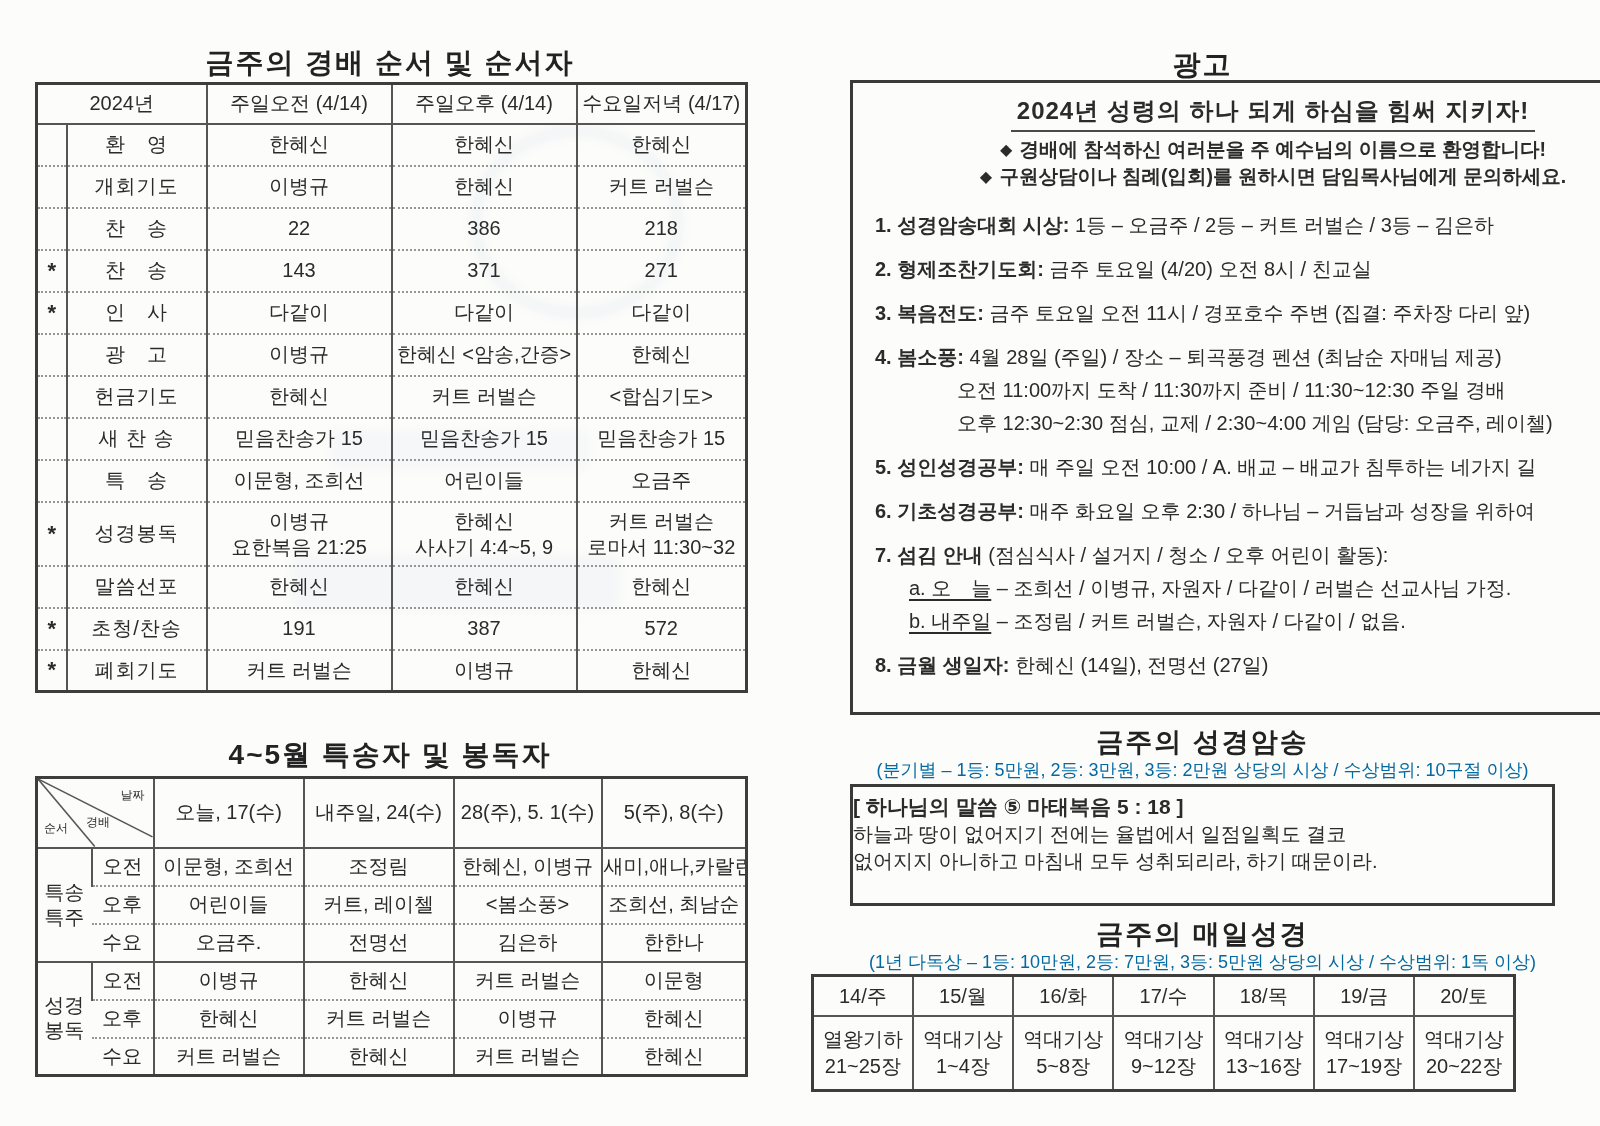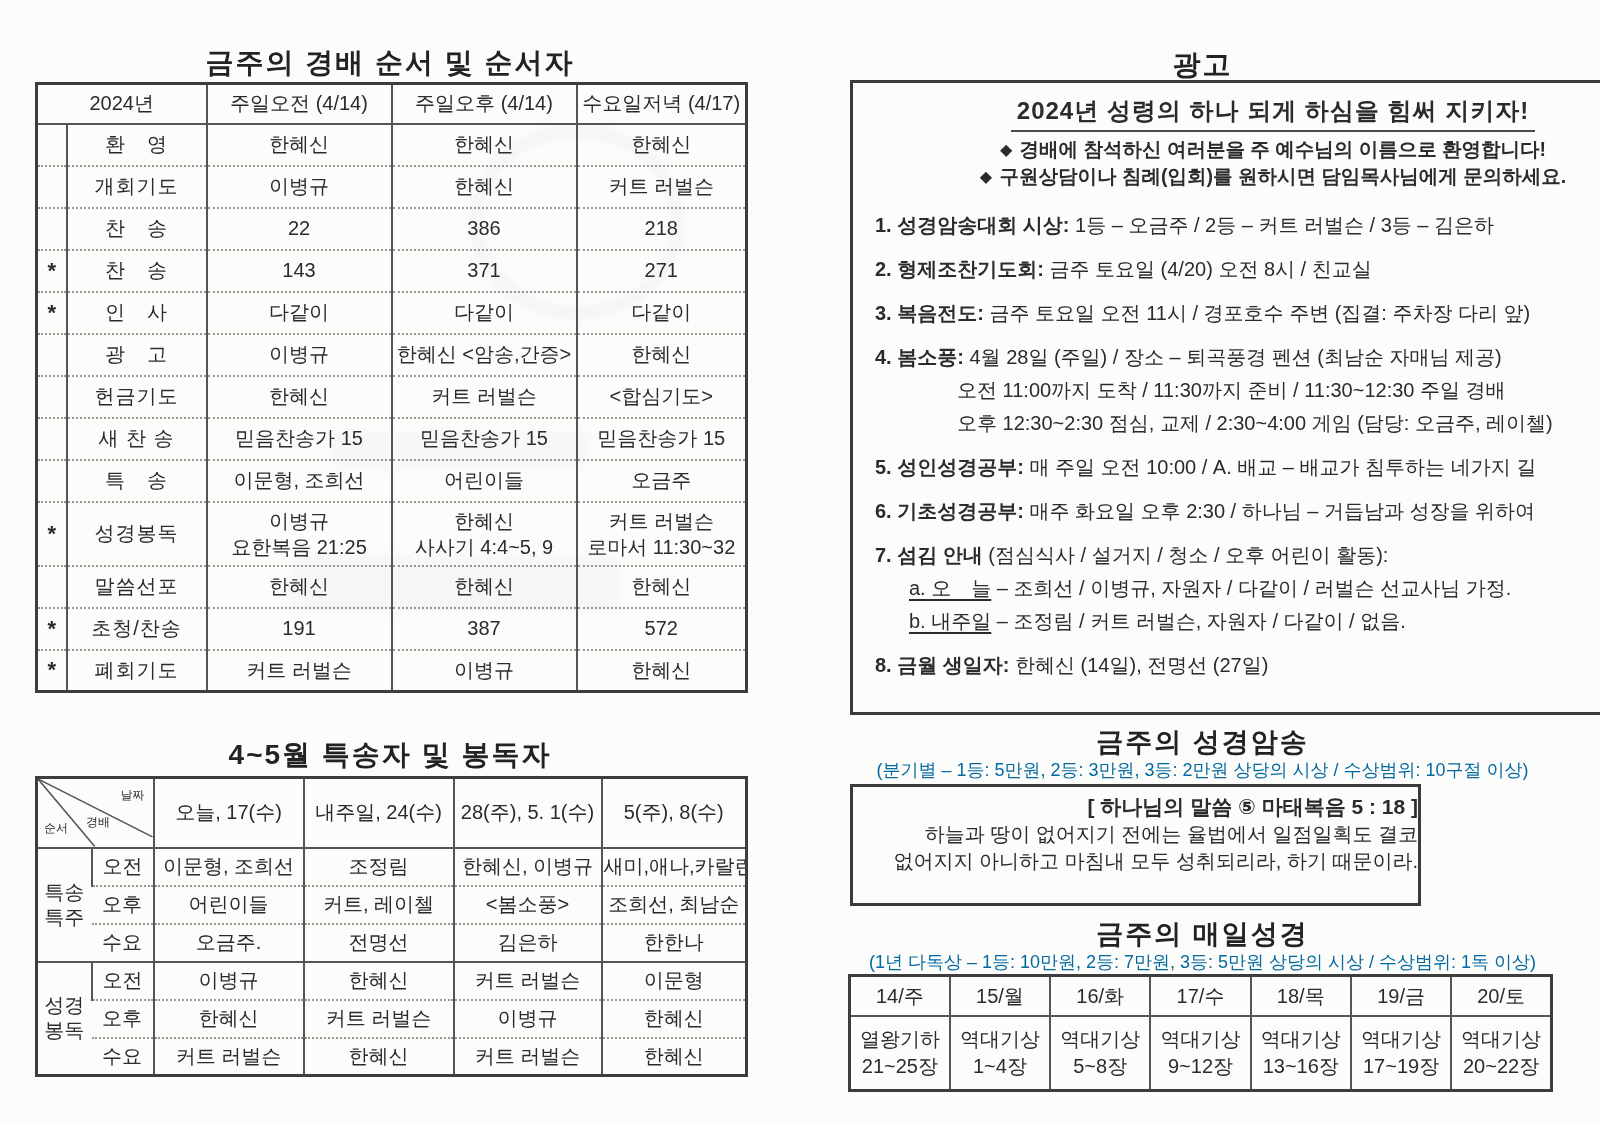--- a/index.html
+++ b/index.html
@@ -48,26 +48,26 @@
         border-bottom:2px solid #4a4a4a;padding:0 6px 3px 6px;}
   .nbullet{text-align:center;font-weight:700;line-height:27px;margin-top:4px;font-size:19.5px;}
   .diamond{font-size:16px;vertical-align:1px;margin-right:2px;}
   .n-item{margin-top:17px;line-height:27px;margin-left:6px;}
   .n-label{font-weight:700;margin-top:16px;}
   .n-sub{margin-top:6px;line-height:27px;}
   .sub4{margin-left:88px;}
   .sub7{margin-left:40px;}
   .u{text-decoration:underline;text-underline-offset:4px;}
   
-  .vbox{position:absolute;left:850px;top:784px;width:571px;height:122px;border:3px solid #3a3a3a;
-        box-sizing:border-box;text-align:right;padding-top:6px;}
+  .vbox{position:absolute;left:850px;top:784px;width:705px;height:122px;border:3px solid #3a3a3a;
+        box-sizing:border-box;text-align:left;padding-top:6px;}
   .v-title{font-size:21px;font-weight:700;line-height:28px;}
   .v-line{font-size:20px;line-height:27px;}
   
-  .dtable{position:absolute;left:848px;top:974px;width:705px;border:3px solid #3d3d3d;}
+  .dtable{position:absolute;left:811px;top:974px;width:705px;border:3px solid #3d3d3d;}
   .dtable td{border-left:2px solid #555;border-top:2px solid #555;}
   .dtable td:first-child{border-left:none;}
   .dtable tr.head td{border-top:none;height:36px;}
   .dtable tr.body td{height:70px;line-height:27px;margin-top:10px;}
   
   .bleed{position:absolute;pointer-events:none;filter:blur(4px);}
   .bleed.ellipse{left:470px;top:125px;width:190px;height:170px;border:12px solid rgba(110,150,195,0.07);border-radius:50%;}
   .bleed.blob1{left:290px;top:555px;width:330px;height:55px;background:rgba(120,150,200,0.055);border-radius:10px;}
   .bleed.blob2{left:330px;top:430px;width:260px;height:40px;background:rgba(120,150,200,0.045);border-radius:10px;}
 </style>

